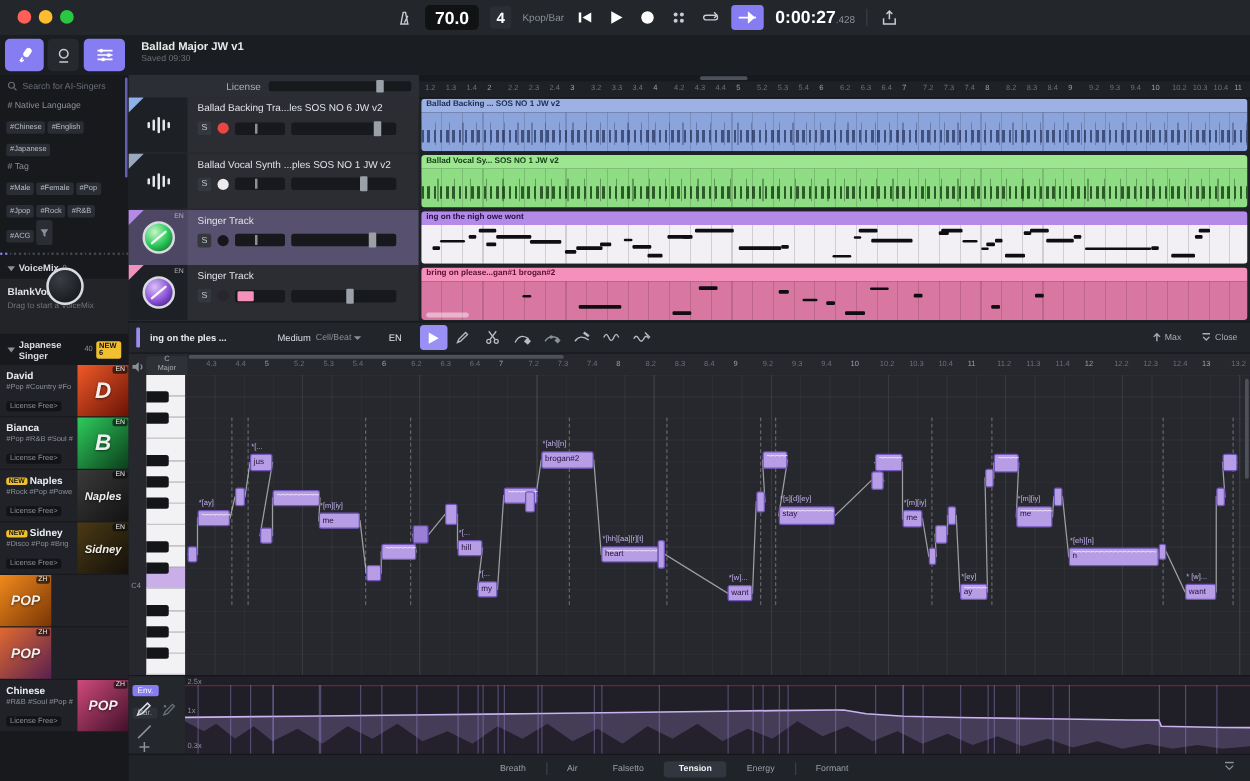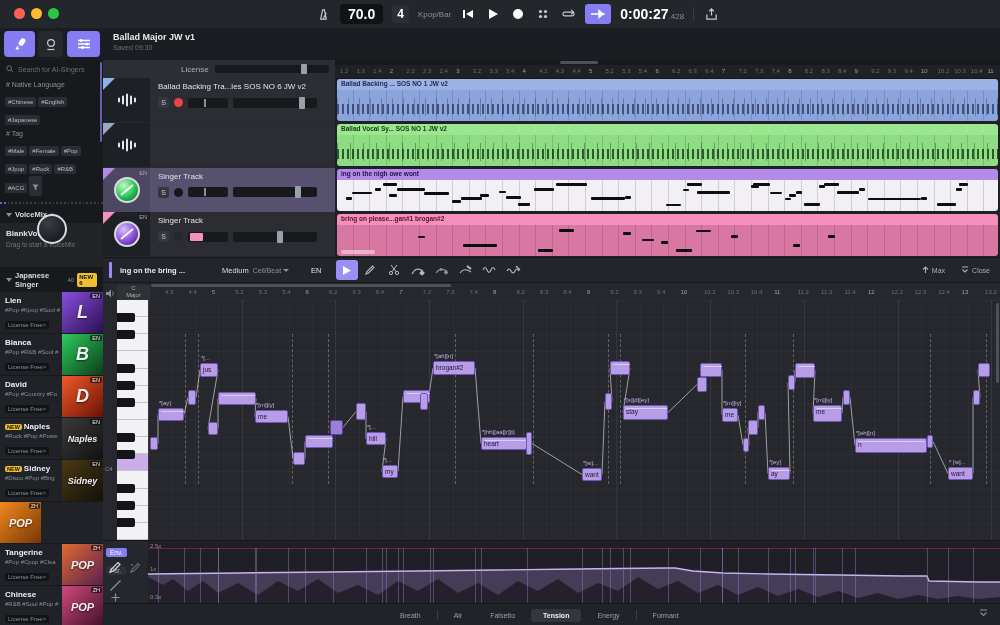--- a/index.html
+++ b/index.html
@@ -325,42 +325,33 @@
     </div>
     <div class="sec-head">
       <span class="tri"></span>
       <span>Japanese Singer</span>
       <span class="cnt">40</span>
       <span class="new6">NEW 6</span>
     </div>
     <div id="singer-list">
         <div class="singer-card">
           <div class="s-info"><div class="s-name">
-              <span>Lien</span>
-            </div><div class="s-tags">#Pop #Kpop #Soul #</div><div class="s-license">License Free&gt;</div></div>
-          <div class="s-avatar" style="background: linear-gradient(135deg, rgb(138, 79, 224), rgb(42, 16, 80));">
-            <div class="s-art" style="font-size: 18px;">L</div>
+              <span>David</span>
+            </div><div class="s-tags">#Pop #Country #Fo</div><div class="s-license">License Free&gt;</div></div>
+          <div class="s-avatar" style="background: linear-gradient(135deg, rgb(240, 90, 40), rgb(106, 18, 5));">
+            <div class="s-art" style="font-size: 18px;">D</div>
             <div class="s-lang">EN</div>
           </div>
         </div>
         <div class="singer-card">
           <div class="s-info"><div class="s-name">
               <span>Bianca</span>
             </div><div class="s-tags">#Pop #R&amp;B #Soul #</div><div class="s-license">License Free&gt;</div></div>
           <div class="s-avatar" style="background: linear-gradient(135deg, rgb(46, 204, 94), rgb(11, 61, 26));">
             <div class="s-art" style="font-size: 18px;">B</div>
-            <div class="s-lang">EN</div>
-          </div>
-        </div>
-        <div class="singer-card">
-          <div class="s-info"><div class="s-name">
-              <span>David</span>
-            </div><div class="s-tags">#Pop #Country #Fo</div><div class="s-license">License Free&gt;</div></div>
-          <div class="s-avatar" style="background: linear-gradient(135deg, rgb(240, 90, 40), rgb(106, 18, 5));">
-            <div class="s-art" style="font-size: 18px;">D</div>
             <div class="s-lang">EN</div>
           </div>
         </div>
         <div class="singer-card">
           <div class="s-info"><div class="s-name">
               <div class="new-badge">NEW</div>
               <span>Naples</span>
             </div><div class="s-tags">#Rock #Pop #Powe</div><div class="s-license">License Free&gt;</div></div>
           <div class="s-avatar" style="background: linear-gradient(135deg, rgb(58, 58, 58), rgb(18, 18, 18));">
             <div class="s-art" style="font-size: 9px;">Naples</div>
@@ -377,23 +368,20 @@
             <div class="s-lang">EN</div>
           </div>
         </div>
         <div class="singer-card">
           <div class="s-avatar" style="background: linear-gradient(135deg, rgb(240, 138, 29), rgb(122, 53, 5));">
             <div class="s-art" style="font-size: 11px;">POP</div>
             <div class="s-lang">ZH</div>
           </div>
         </div>
         <div class="singer-card">
-          <div class="s-info"><div class="s-name">
-              <span>Tangerine</span>
-            </div><div class="s-tags">#Pop #Cpop #Clea</div><div class="s-license">License Free&gt;</div></div>
           <div class="s-avatar" style="background: linear-gradient(135deg, rgb(224, 106, 48), rgb(90, 32, 80));">
             <div class="s-art" style="font-size: 11px;">POP</div>
             <div class="s-lang">ZH</div>
           </div>
         </div>
         <div class="singer-card">
           <div class="s-info"><div class="s-name">
               <span>Chinese</span>
             </div><div class="s-tags">#R&amp;B #Soul #Pop #</div><div class="s-license">License Free&gt;</div></div>
           <div class="s-avatar" style="background: linear-gradient(135deg, rgb(208, 74, 122), rgb(64, 16, 42));">
@@ -440,20 +428,33 @@
         </div>
         <div class="trow" style="top: 62.8px;">
           <div class="ticonbox">
             <div class="corner" style="border-top-color: rgb(154, 168, 192);"></div>
             <div class="wficon">
               <i style="height: 5px;"></i>
               <i style="height: 9px;"></i>
               <i style="height: 13px;"></i>
               <i style="height: 9px;"></i>
               <i style="height: 5px;"></i>
+            </div>
+          </div>
+          <div class="tbody2">
+            <div class="tname">Ballad Vocal Synth ...ples SOS NO 1 JW v2</div>
+            <div class="tctrl">
+              <div class="sbtn">S</div>
+              <div class="mdot" style="background: rgb(236, 236, 236);"></div>
+              <div class="pan">
+                <div class="panthumb"></div>
+              </div>
+              <div class="vol">
+                <i style="left: 66%;"></i>
+              </div>
             </div>
           </div>
         </div>
         <div class="trow sel" style="top: 107.6px;">
           <div class="ticonbox">
             <div class="corner" style="border-top-color: rgb(180, 138, 232);"></div>
             <div class="orb singer-green">
               <div class="slash"></div>
             </div>
             <div class="ticon-lang">EN</div>
@@ -623,21 +624,21 @@
           <div class="dash" style="left: 358.78px; top: 4.6px; width: 14.8px;"></div>
           <div class="dash" style="left: 394.3px; top: 10px; width: 7px;"></div>
           <div class="dash" style="left: 456.46px; top: 19px; width: 7px;"></div>
           <div class="dash" style="left: 490.5px; top: 10px; width: 7px;"></div>
         </div>
     </div>
   </div>
 
   <div id="prtoolbar">
     <div id="prt-accent"></div>
-    <div id="prt-name">ing on the bring ...</div>
+    <div id="prt-name">ing on the ples ...</div>
     <div id="prt-quality">Medium</div>
     <div id="prt-grid">
       <span>Cell/Beat</span>
       <span class="caret"></span>
     </div>
     <div id="prt-lang">EN</div>
     <div id="prt-play">
       <svg width="10" height="11" viewBox="0 0 10 11">
           <path d="M1 1 L9 5.5 L1 10 z" fill="#fff"></path>
         </svg>

